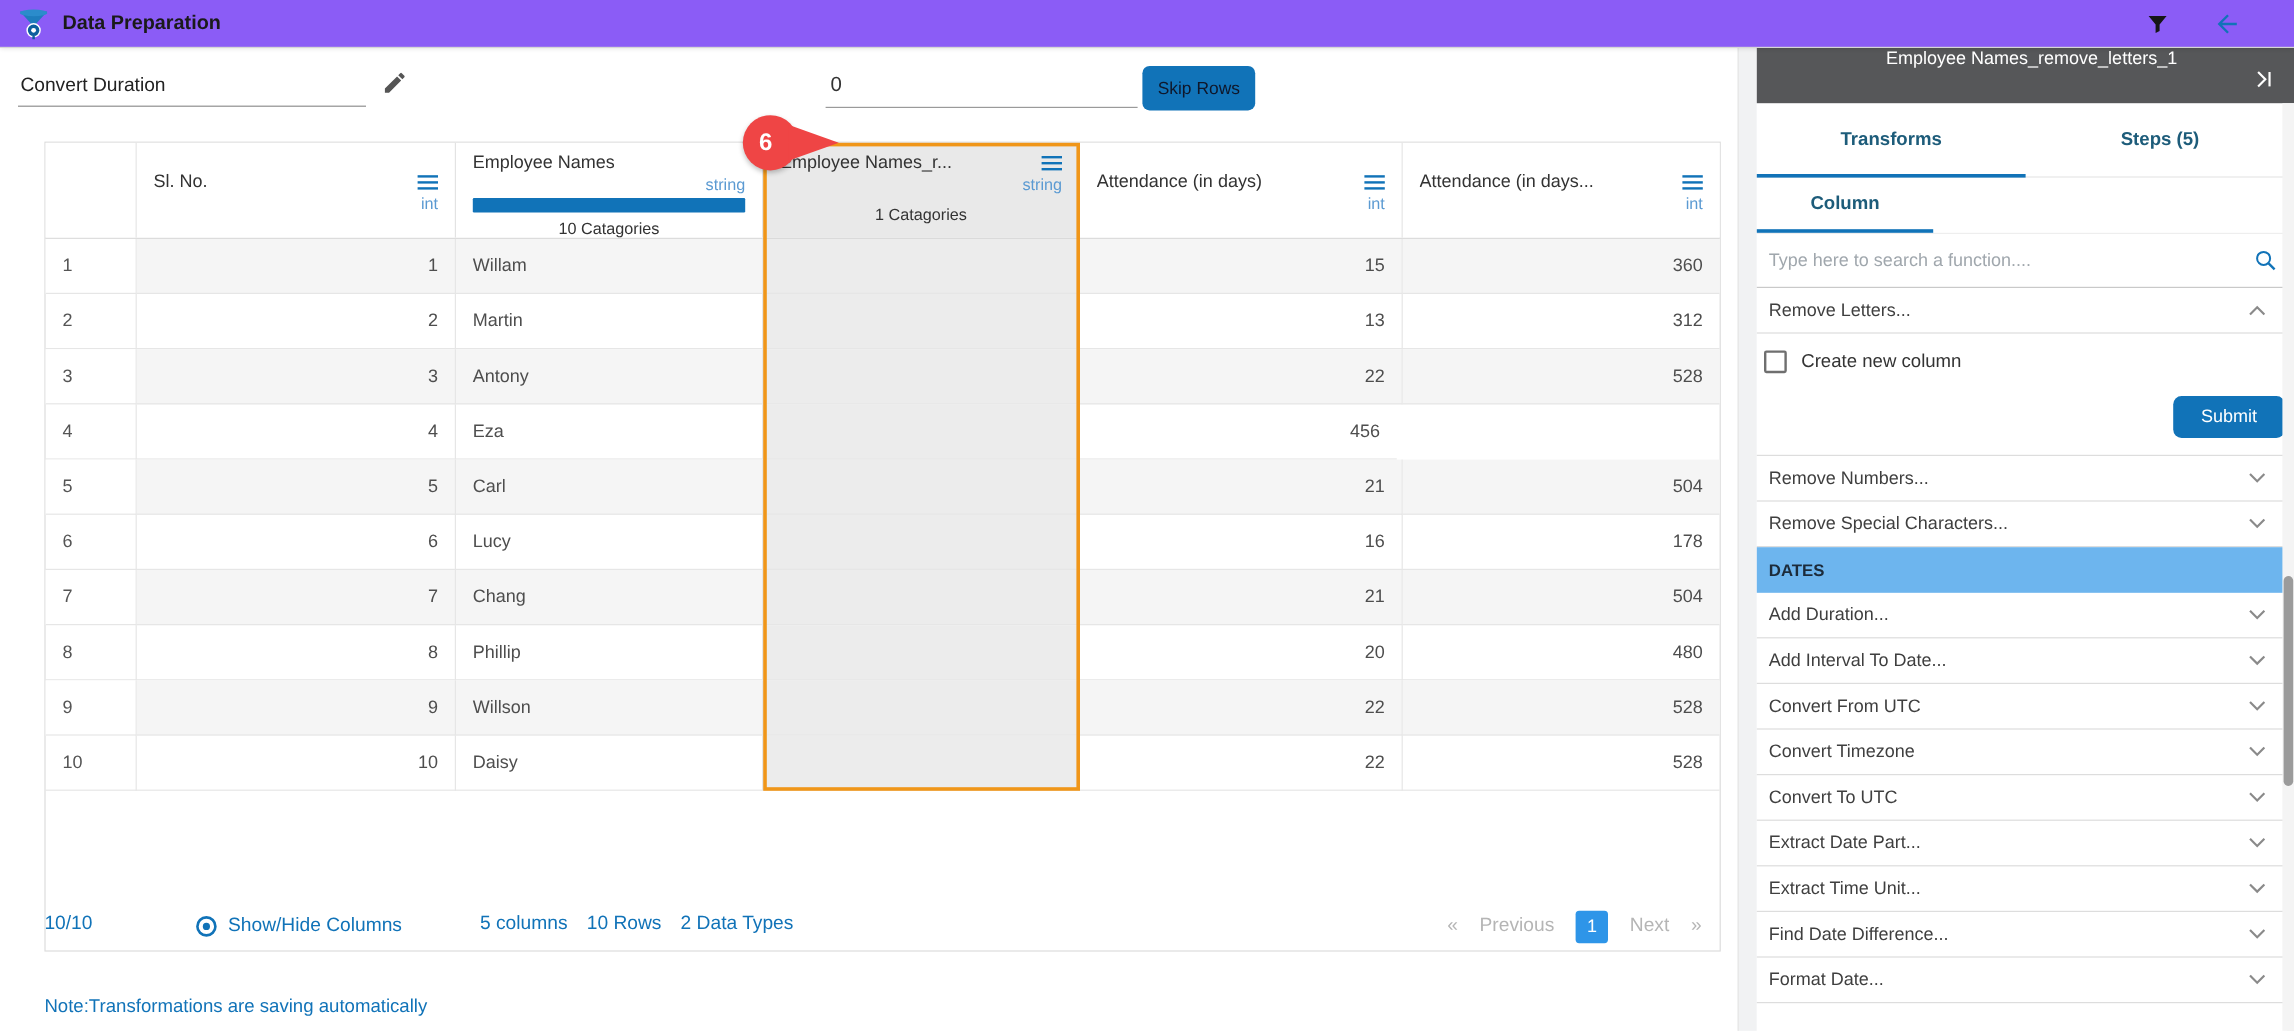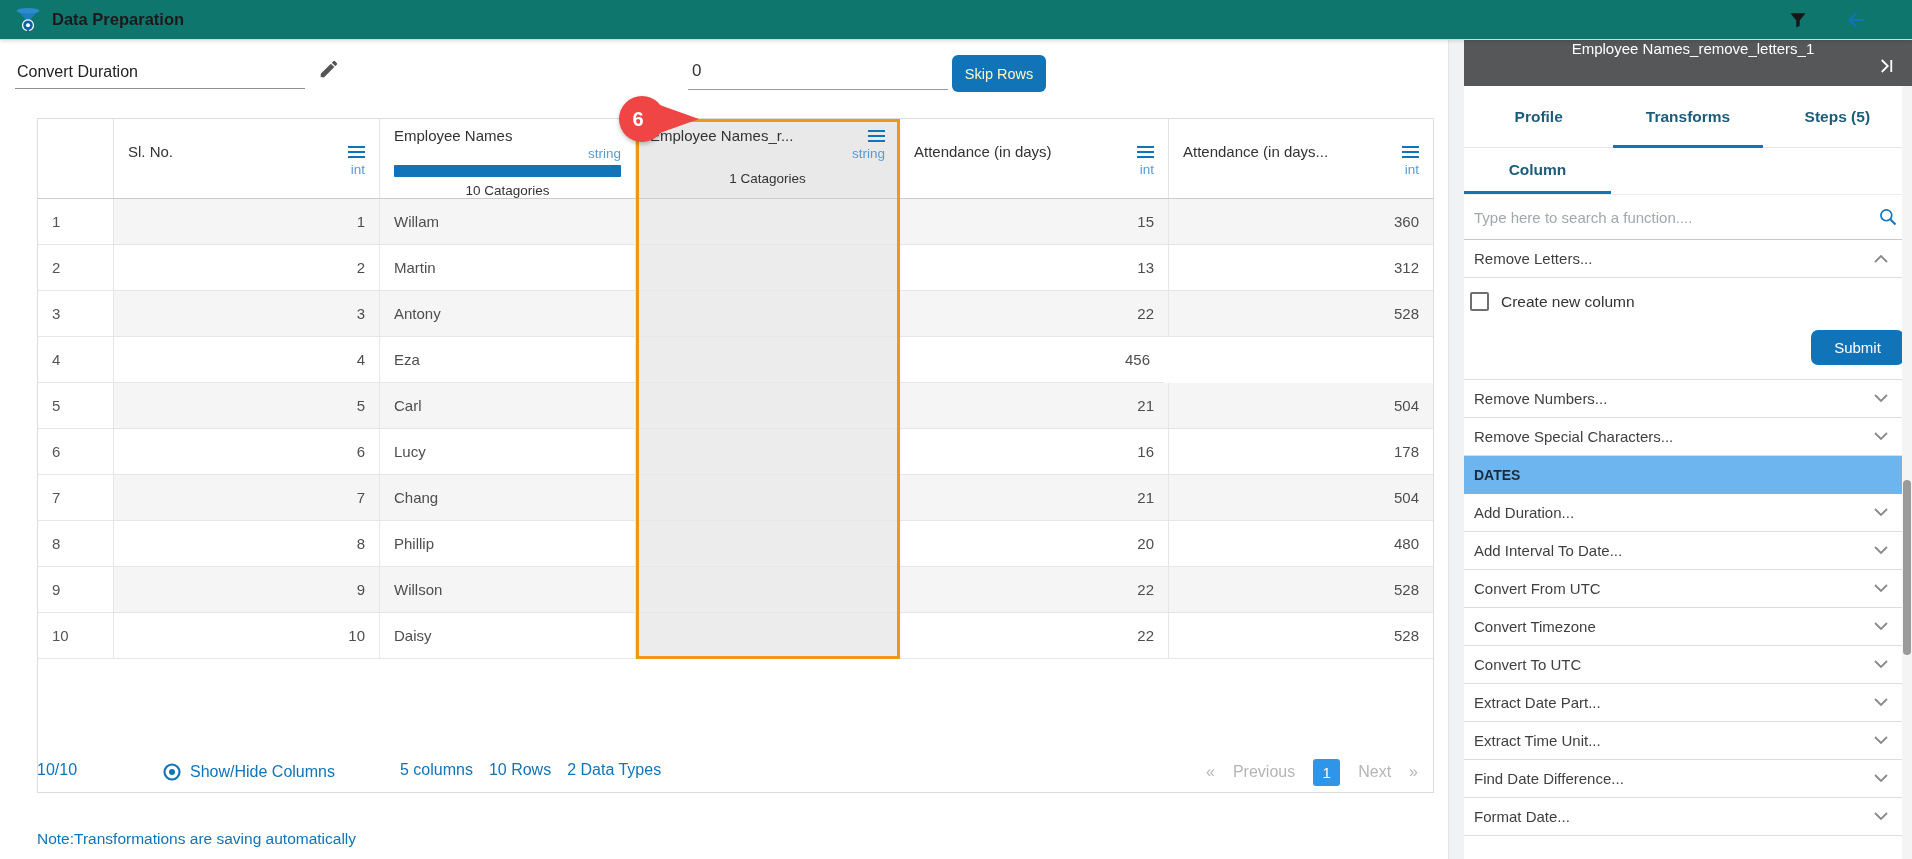--- a/index.html
+++ b/index.html
@@ -1,41 +1,41 @@
 <!DOCTYPE html>
 <html><head>
 <meta charset="utf-8">
 <style>
   * { box-sizing: border-box; margin: 0; padding: 0; }
   html,body { width:1912px; height:859px; overflow:hidden; background:#fff;
     font-family:"Liberation Sans", sans-serif; }
 
   
-  .topbar { position:absolute; left:0; top:0; width:1912px; height:40px; background:#0f766e;
+  .topbar { position:absolute; left:0; top:0; width:1912px; height:40px; background:#8b5cf6;
     border-bottom:1px solid #d6d6d6; box-shadow:0 1px 4px rgba(0,0,0,.14);
     display:flex; align-items:center; padding:0 14px; z-index:20; }
   .topbar .title { margin-left:10px; font-size:16.5px; font-weight:700; color:#1a1a1a; }
   .topbar .spacer { flex:1; }
   .top-icon { display:flex; align-items:center; justify-content:center; width:28px; height:28px; cursor:pointer; }
   .top-icon.filter { margin-right:30px; }
   .top-icon.back  { margin-right:28px; }
 
   
   .main { position:absolute; left:0; top:40px; width:1448px; height:819px; background:#fff; }
 
   
   .tool-input { position:absolute; left:15px; top:15px; width:290px; height:34px;
     border:none; border-bottom:1px solid #8f8f8f; font-size:16px; color:#222; outline:none;
     font-family:"Liberation Sans", sans-serif; background:transparent; padding:0 2px; }
   .pencil { position:absolute; left:318px; top:18px; cursor:pointer; }
   .skip-input { position:absolute; left:688px; top:13px; width:260px; height:37px;
     border:none; border-bottom:1px solid #9a9a9a; font-size:17px; color:#333; outline:none;
     font-family:"Liberation Sans", sans-serif; background:transparent; padding:0 4px; }
   .skip-btn { position:absolute; left:952px; top:15px; width:94px; height:37px;
-    background:#1173b8; color:#fef9c3; border:none; border-radius:6px; font-size:14.5px;
+    background:#1173b8; color:#0f172a; border:none; border-radius:6px; font-size:14.5px;
     font-family:"Liberation Sans", sans-serif; cursor:pointer; }
 
   
   .table-wrap { position:absolute; left:37px; top:78px; width:1397px; height:675px;
     border:1px solid #ddd; background:#fff; overflow:visible; }
   .thead { display:flex; height:80px; border-bottom:1px solid #ccc; }
   .th { position:relative; border-right:1px solid #e3e3e3; padding:8px 14px; background:#fff; }
   .th:last-child { border-right:none; }
   .trow { display:flex; height:46px; }
   .td { border-right:1px solid #e6e6e6; border-bottom:1px solid #e6e6e6; padding:0 14px;
@@ -332,21 +332,20 @@
   <div class="sb-header">
     <span>Employee Names_remove_letters_1</span>
     <span class="collapse">
       <svg width="18" height="18" viewBox="0 0 24 24">
         <path d="M5 4l8 8-8 8" stroke="#fff" stroke-width="2.4" fill="none"></path>
         <rect x="16.5" y="4" width="2.4" height="16" fill="#fff"></rect>
       </svg>
     </span>
   </div>
   <div class="sb-tabs">
-    <div class="sb-tab">Profile</div>
     <div class="sb-tab active">Transforms</div>
     <div class="sb-tab">Steps (5)</div>
   </div>
   <div class="subtab-row">
     <div class="subtab">Column</div>
   </div>
   <div class="sb-search">
     <input placeholder="Type here to search a function...." style="">
     <span style="display:flex;">
       <svg width="20" height="20" viewBox="0 0 24 24">

